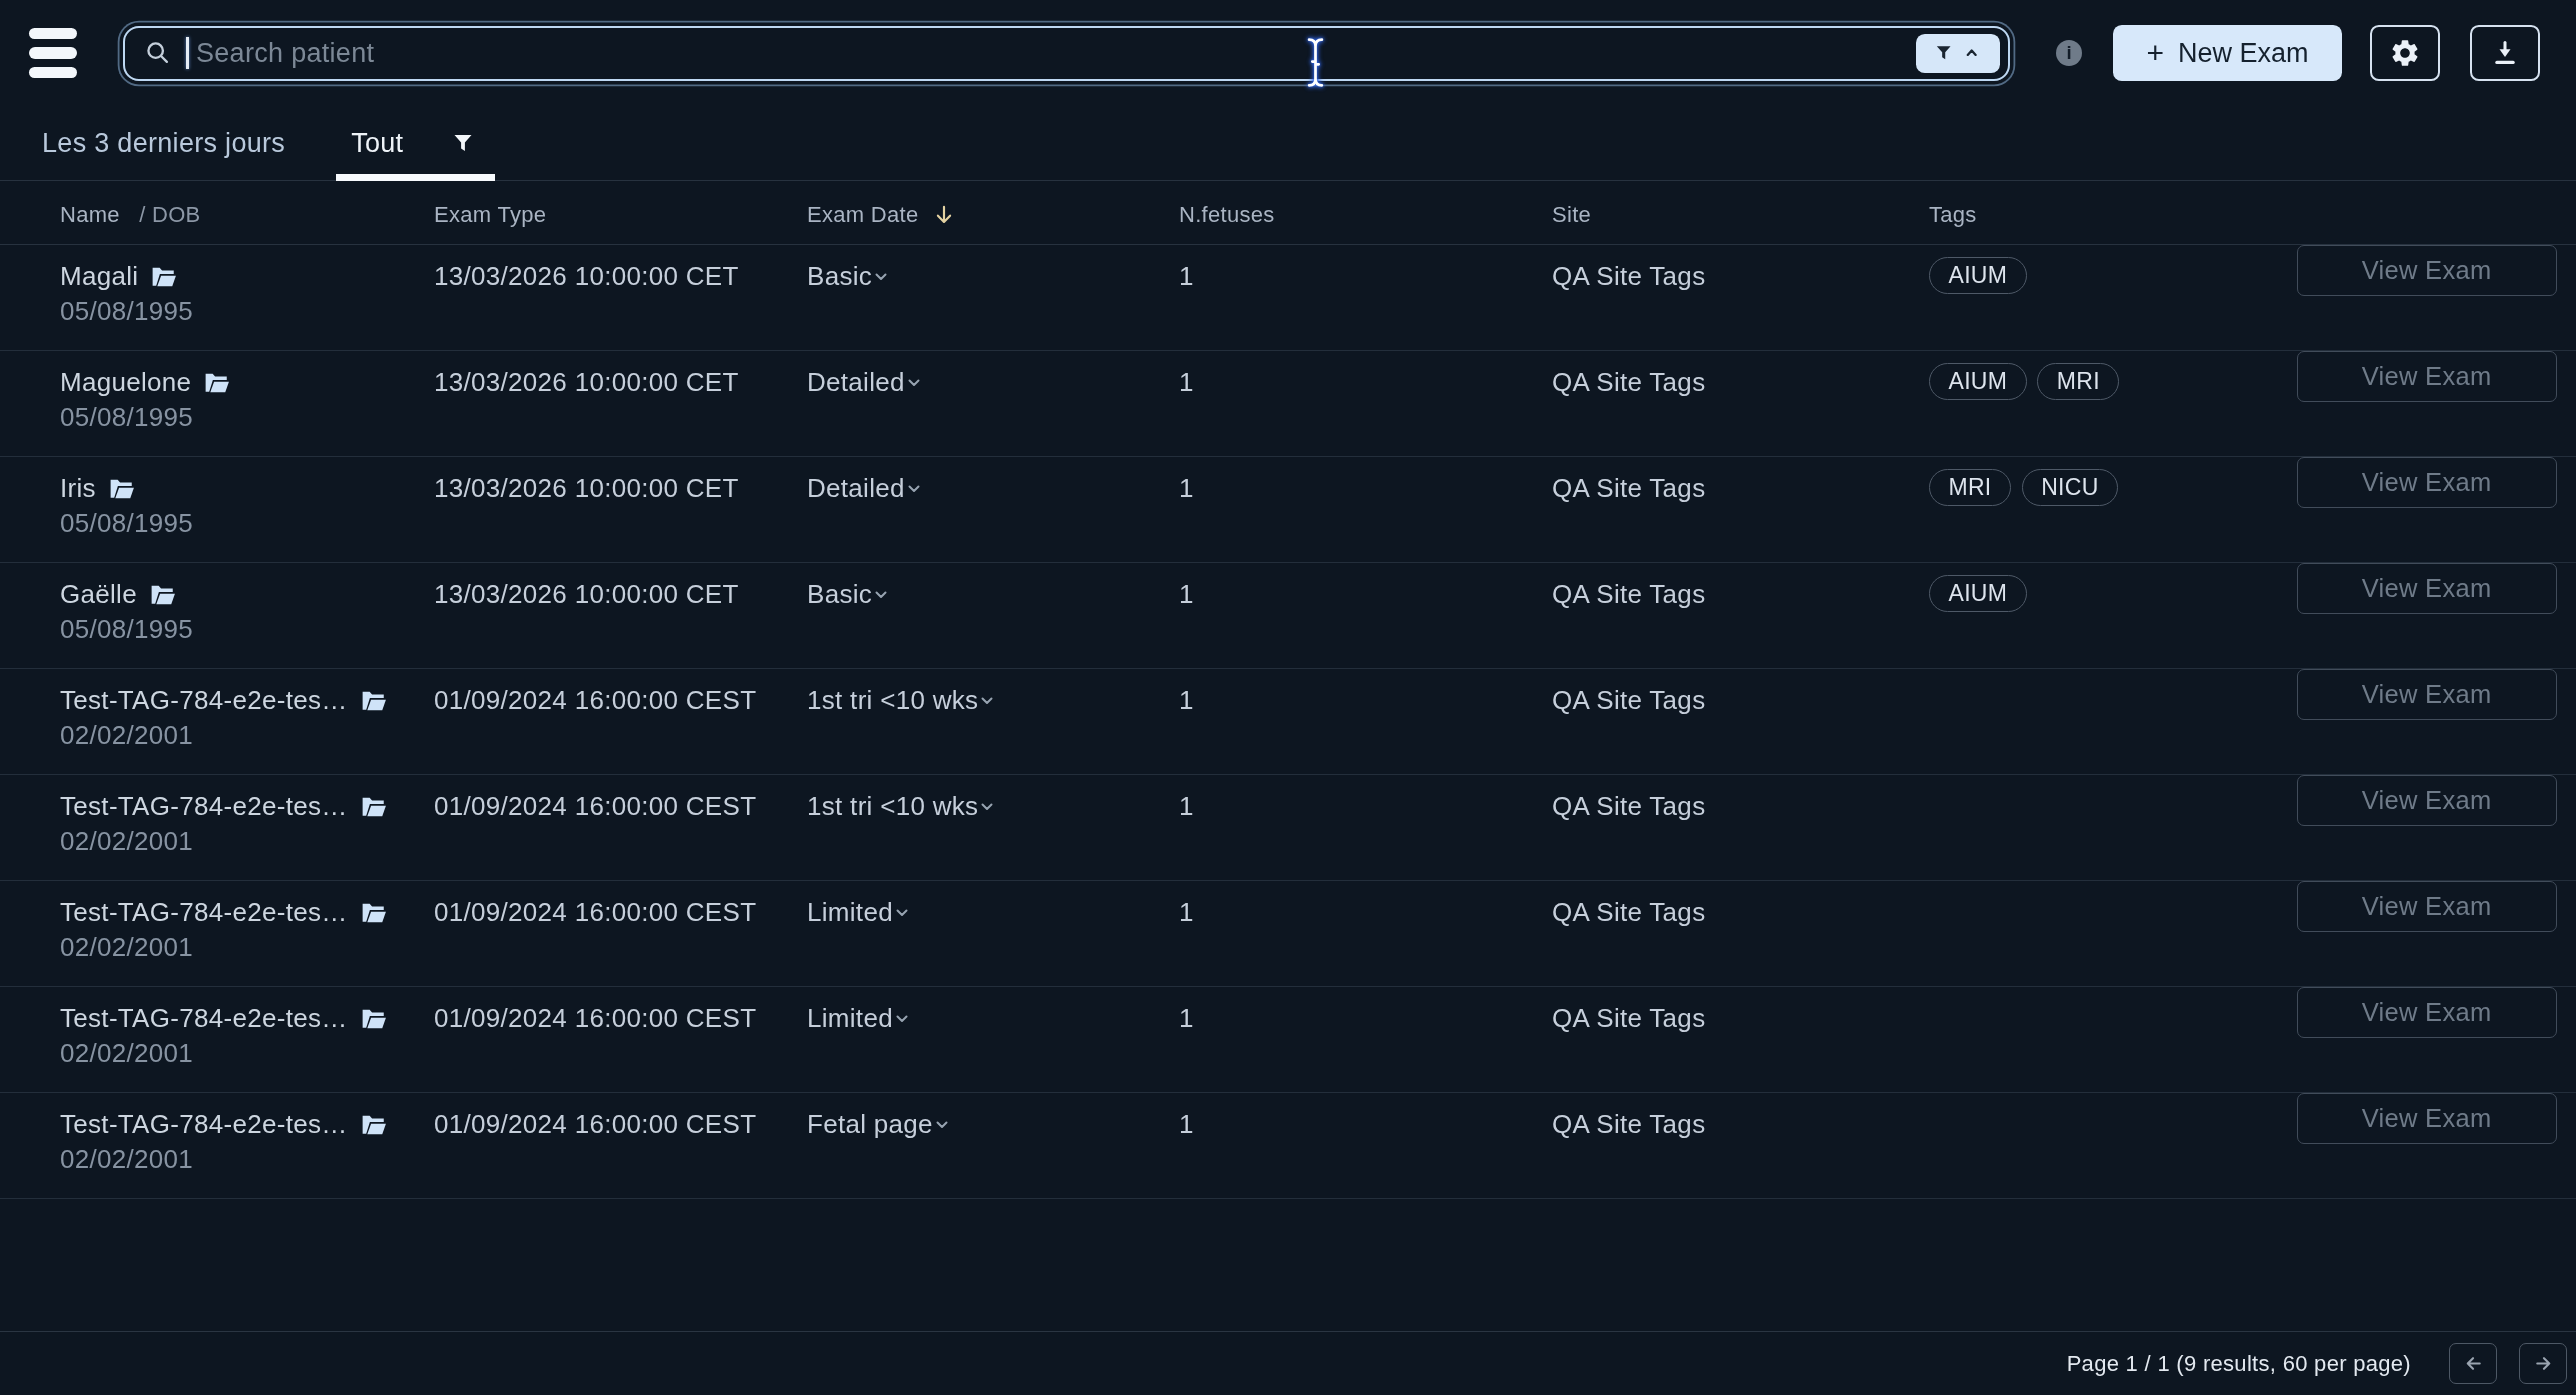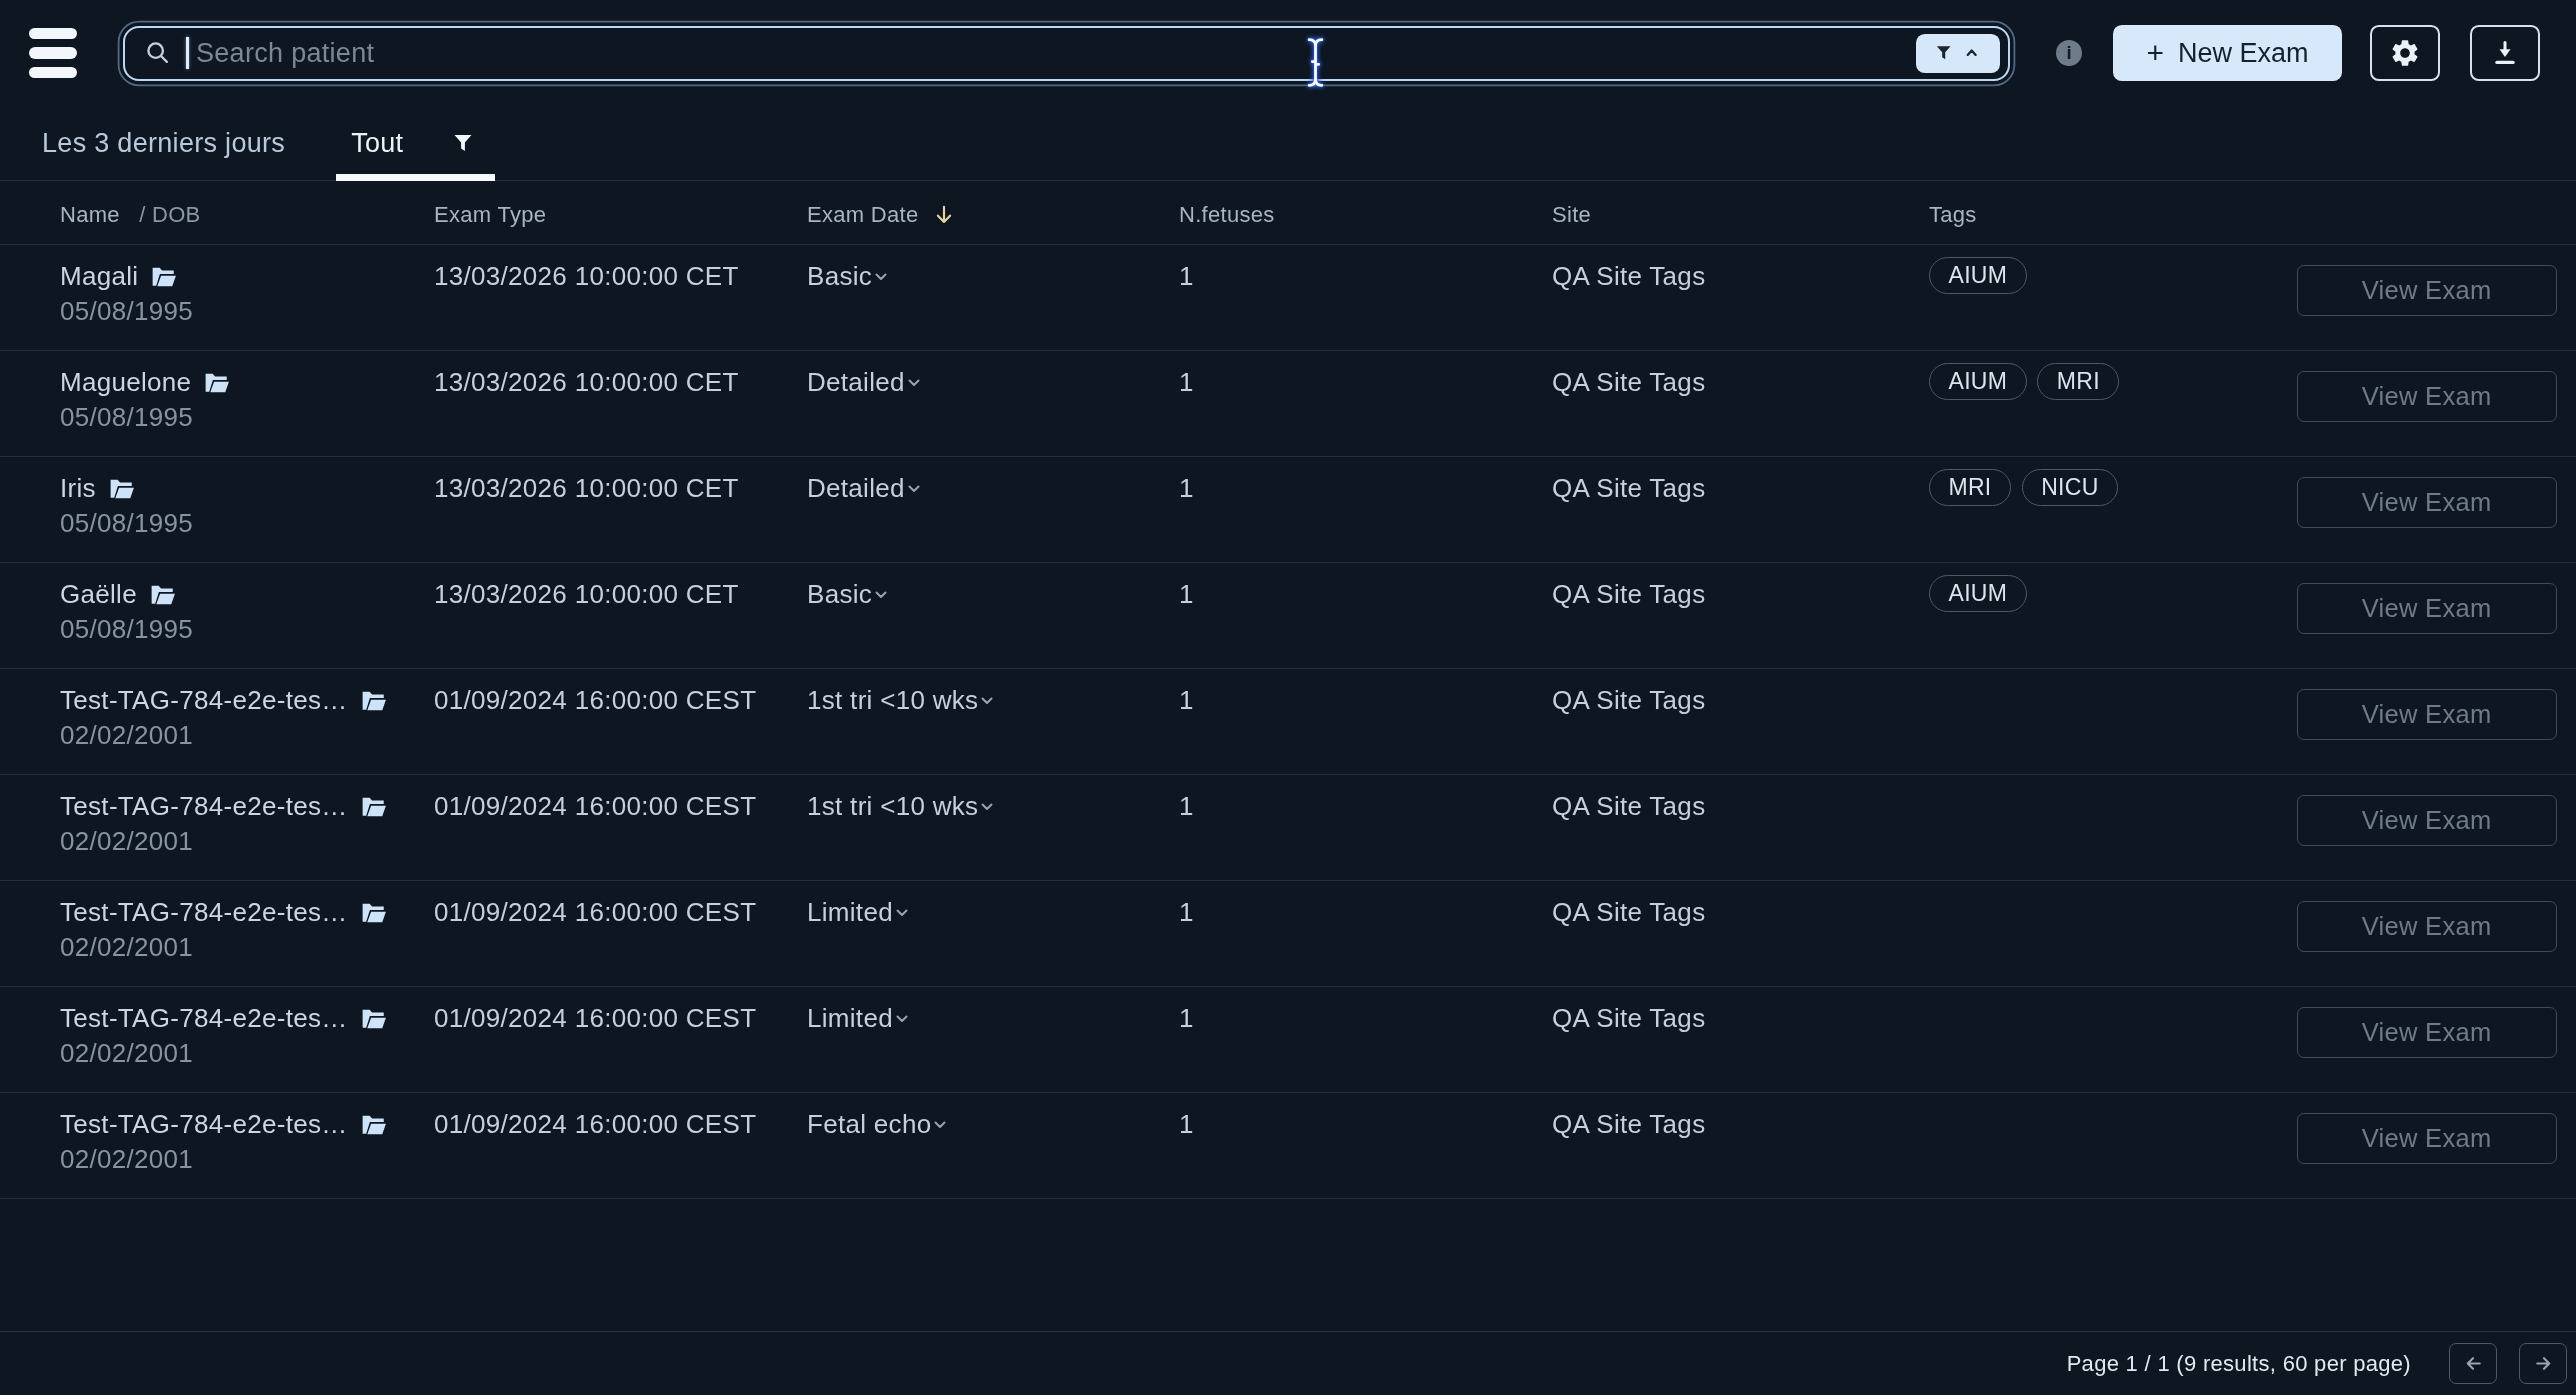--- a/index.html
+++ b/index.html
@@ -78,21 +78,21 @@
   .name-line .nm { color:#cdd6e0; }
   .dob { color:#8793a2; }
   .type-cell { cursor:pointer; display:flex; align-items:center; gap:1px; }
   .tag-list { display:flex; gap:10.6px; padding-top:12.3px; }
   .pill {
     height:37px; padding:0 18.5px; border:1.3px solid #4e5967; border-radius:18.5px;
     display:inline-flex; align-items:center; font-size:23px; color:#dde4ed; letter-spacing:0.3px; white-space:nowrap;
   }
   .action-cell { display:flex; justify-content:flex-end; }
   .ghost-btn {
-    margin-top:20px; width:260px; height:51px; border-radius:7px; background:transparent;
+    width:260px; height:51px; border-radius:7px; background:transparent;
     border:1.8px solid #414c5a; color:#6f7b89; font-family:"Liberation Sans", sans-serif;
     font-size:25.5px; letter-spacing:0.3px; cursor:pointer;
   }
 
   .filler { flex:1 1 auto; }
 
   
   .footer { height:64px; border-top:0.9px solid #2a3542; display:flex; align-items:center; justify-content:flex-end; padding-right:9px; flex:0 0 auto; }
   .page-summary { font-size:22px; color:#e3e9f0; letter-spacing:0.3px; }
   .pager-btn {
@@ -409,21 +409,21 @@
         <span class="nm">Test-TAG-784-e2e-tes…</span>
         <svg width="26" height="24" viewBox="0 0 24 22">
           <path d="M1.5 19 V2.5 H8 L10.2 5 H21 V8.2 H8.2 L4.8 19 Z" fill="#cfe3f8"></path>
           <path d="M9.3 9.8 H23 L19.6 19.5 H5.8 Z" fill="#cfe3f8"></path>
         </svg>
       </div>
       <div class="dob">02/02/2001</div>
     </div>
     <div class="cell text-cell">01/09/2024 16:00:00 CEST</div>
     <div class="cell text-cell type-cell">
-      <span>Fetal echo</span>
+      <span>Fetal page</span>
       <svg width="16" height="16" viewBox="0 0 16 16">
         <path d="M3.5 5.5 L8 10 L12.5 5.5" stroke="#97a3b1" stroke-width="2" fill="none" stroke-linecap="round" stroke-linejoin="round"></path>
       </svg>
     </div>
     <div class="cell text-cell">1</div>
     <div class="cell text-cell">QA Site Tags</div>
     <div class="cell tag-list"></div>
     <div class="cell action-cell">
       <button class="ghost-btn">View Exam</button>
     </div>

